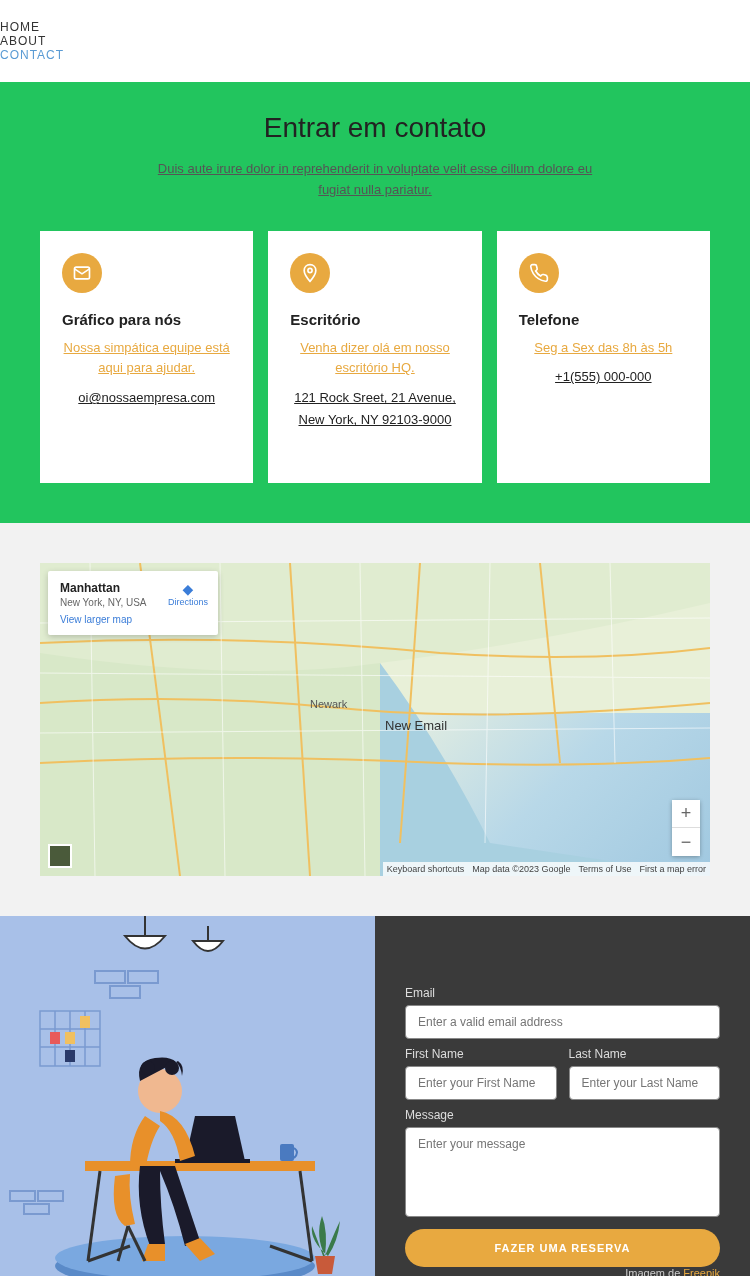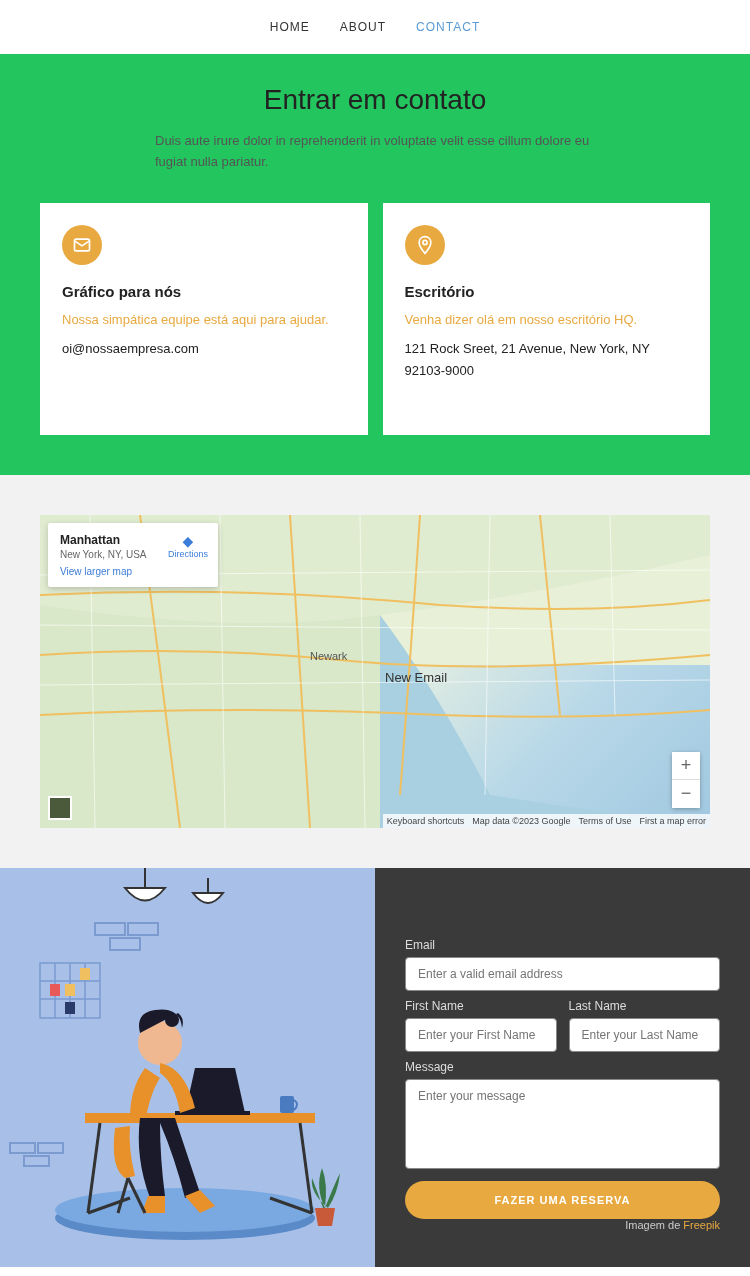--- a/index.html
+++ b/index.html
@@ -1,22 +1,22 @@
 <!DOCTYPE html>
 <html><head>
 <meta charset="utf-8">
 <style>
 * { margin: 0; padding: 0; box-sizing: border-box; }
 body { font-family: -apple-system, BlinkMacSystemFont, "Segoe UI", sans-serif; background: #fff; width: 750px; }
-.nav { display: flex; justify-content: center; gap: 30px; padding: 20px 0; background: #fff; }
+.nav { display: flex; justify-content: center; padding: 20px 0; background: #fff; flex-direction: column; }
 .nav a { text-decoration: none; font-size: 12px; letter-spacing: 1px; color: #333; }
 .nav a.active { color: #5a9bd4; }
 .hero { background: #22c55e; padding: 30px 40px 40px; }
 .hero h1 { text-align: center; font-size: 28px; font-weight: 400; color: #222; margin-bottom: 15px; }
-.hero p { font-size: 13px; color: #555; max-width: 440px; margin: 0 auto 30px; line-height: 1.6; }
+.hero p { text-align: center; font-size: 13px; color: #555; max-width: 440px; margin: 0 auto 30px; line-height: 1.6; text-decoration: underline; }
 .cards { display: flex; gap: 15px; }
 .card { flex: 1; background: #fff; padding: 22px; }
 .icon-circle { width: 40px; height: 40px; border-radius: 50%; background: #e8a940; display: flex; align-items: center; justify-content: center; margin-bottom: 18px; }
 .icon-circle svg { width: 20px; height: 20px; stroke: #fff; fill: none; stroke-width: 2; }
 .card h3 { font-size: 15px; font-weight: 600; color: #222; margin-bottom: 10px; }
 .card .sub { font-size: 13px; color: #e8a940; line-height: 1.6; margin-bottom: 8px; }
 .card .info { font-size: 13px; color: #222; line-height: 1.7; }
 .map-section { background: #f2f2f2; padding: 40px; }
 .map { position: relative; height: 313px; background: linear-gradient(135deg, #c8e0c0 0%, #d8e8d0 25%, #e8f0e0 50%, #b8d8e8 75%, #a0c8e0 100%); overflow: hidden; }
 .map-roads { position: absolute; inset: 0; }
@@ -75,20 +75,30 @@
       <div class="icon-circle">
         <svg viewBox="0 0 24 24">
             <path d="M12 2C8 2 5 5 5 9c0 5 7 13 7 13s7-8 7-13c0-4-3-7-7-7z"></path>
             <circle cx="12" cy="9" r="2.5"></circle>
           </svg>
       </div>
       <h3>Escritório</h3>
       <p class="sub">Venha dizer olá em nosso escritório HQ.</p>
       <p class="info">121 Rock Sreet, 21 Avenue, New York, NY 92103-9000</p>
     </div>
+    <div class="card">
+      <div class="icon-circle">
+        <svg viewBox="0 0 24 24">
+            <path d="M22 16.9v3a2 2 0 01-2.2 2 19.8 19.8 0 01-8.6-3.1 19.5 19.5 0 01-6-6A19.8 19.8 0 012.1 4.2 2 2 0 014.1 2h3a2 2 0 012 1.7c.1.9.3 1.8.6 2.6a2 2 0 01-.5 2.1L8 9.6a16 16 0 006 6l1.2-1.2a2 2 0 012.1-.5c.8.3 1.7.5 2.6.6a2 2 0 011.7 2z"></path>
+          </svg>
+      </div>
+      <h3>Telefone</h3>
+      <p class="sub">Seg a Sex das 8h às 5h</p>
+      <p class="info">+1(555) 000-000</p>
+    </div>
   </div>
 </section>
 
 <section class="map-section">
   <div class="map">
     <svg class="map-roads" viewBox="0 0 670 313" preserveAspectRatio="none">
       <rect x="0" y="0" width="340" height="313" fill="#d8e8c8"></rect>
       <rect x="340" y="0" width="330" height="150" fill="#e8f0d8"></rect>
       <path d="M340 100 Q400 180 450 280 L670 313 L340 313 Z" fill="#a8d0e0"></path>
       <path d="M0 0 L670 0 L670 40 Q500 80 340 100 Q200 120 0 90 Z" fill="#e0ecd0"></path>

